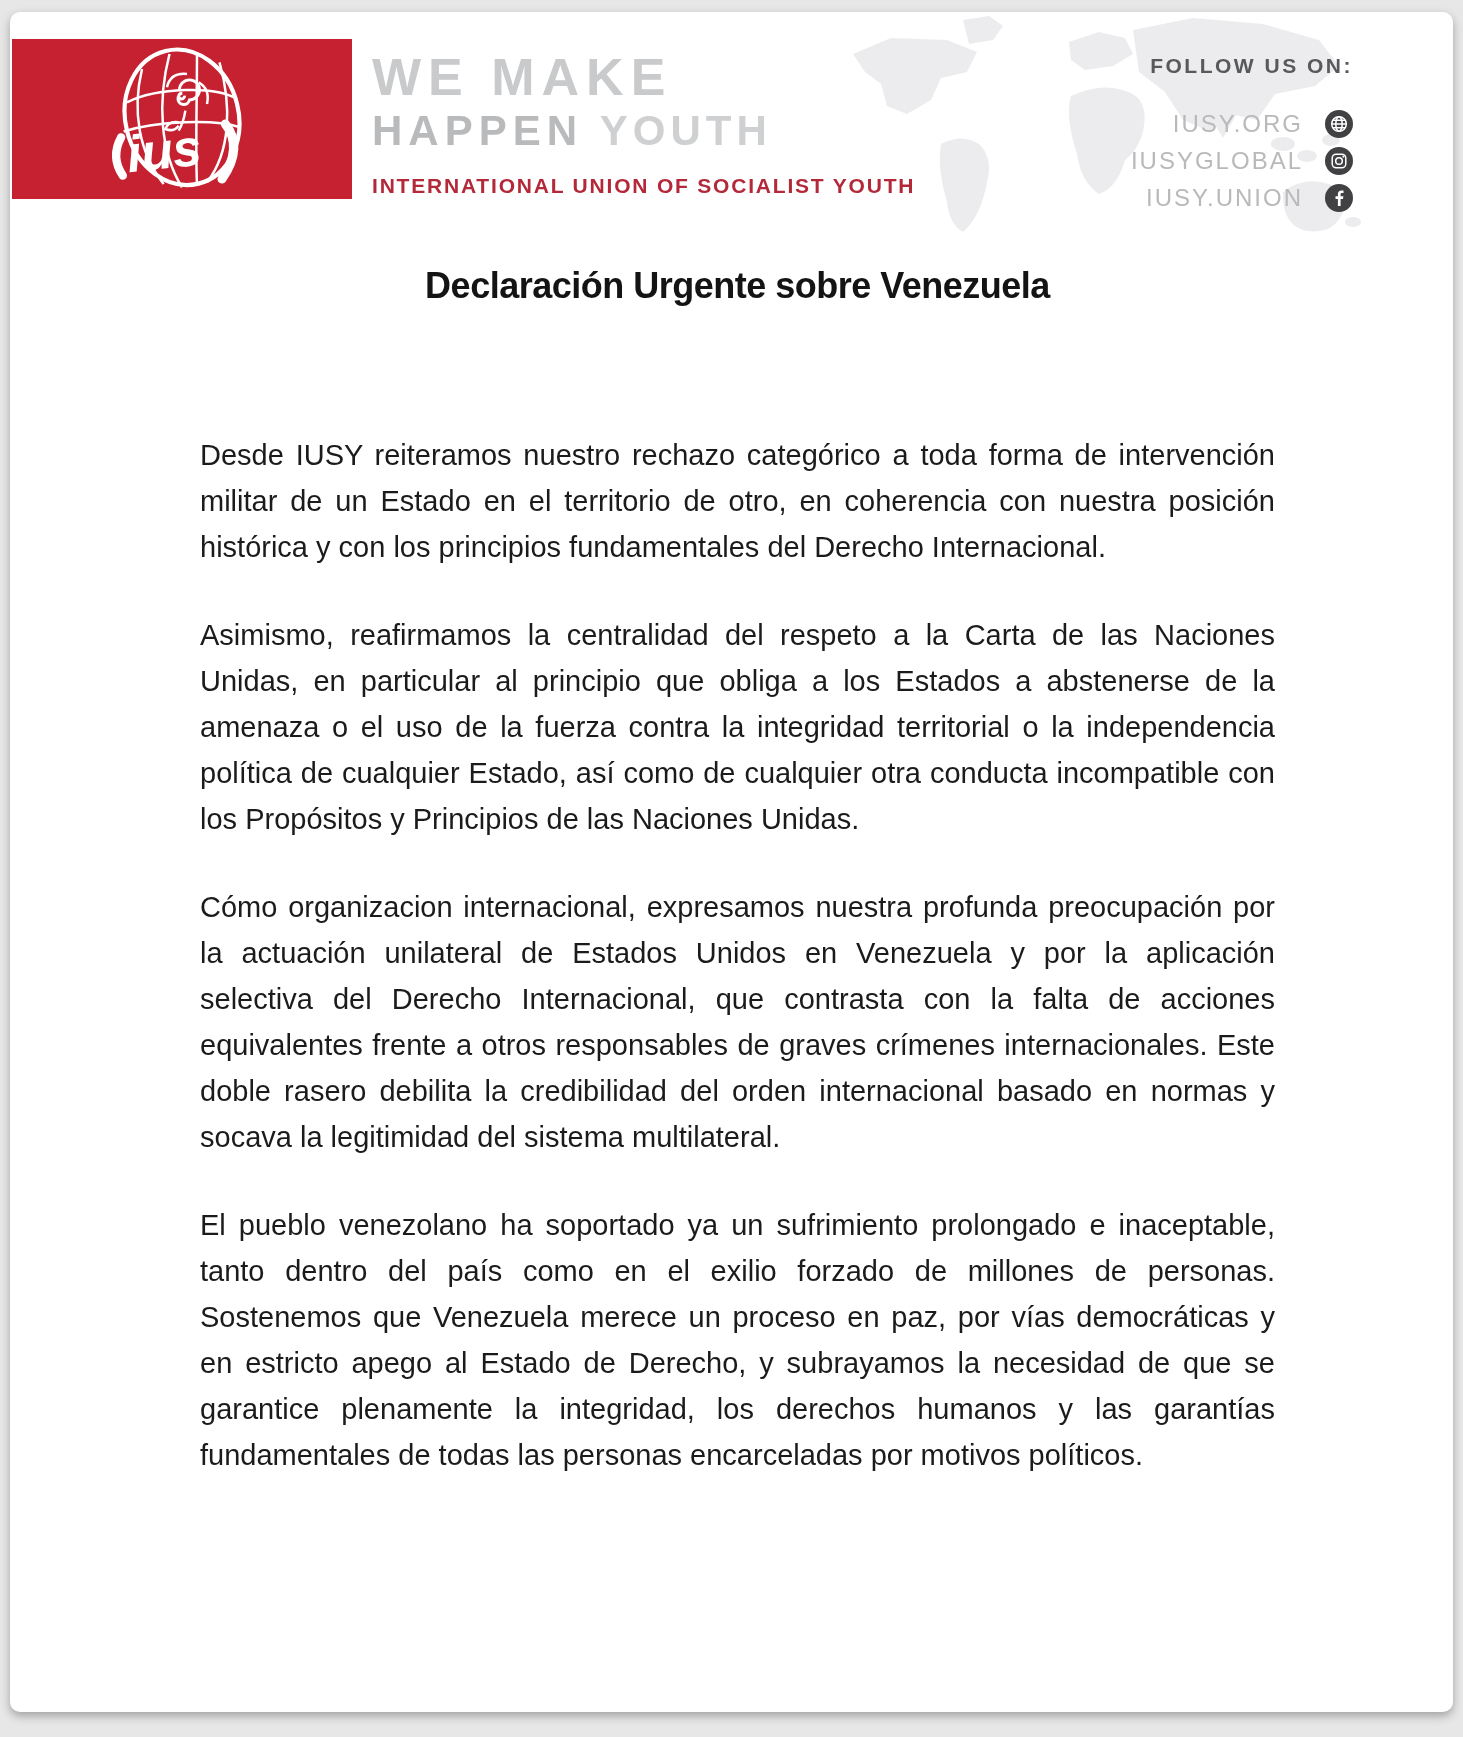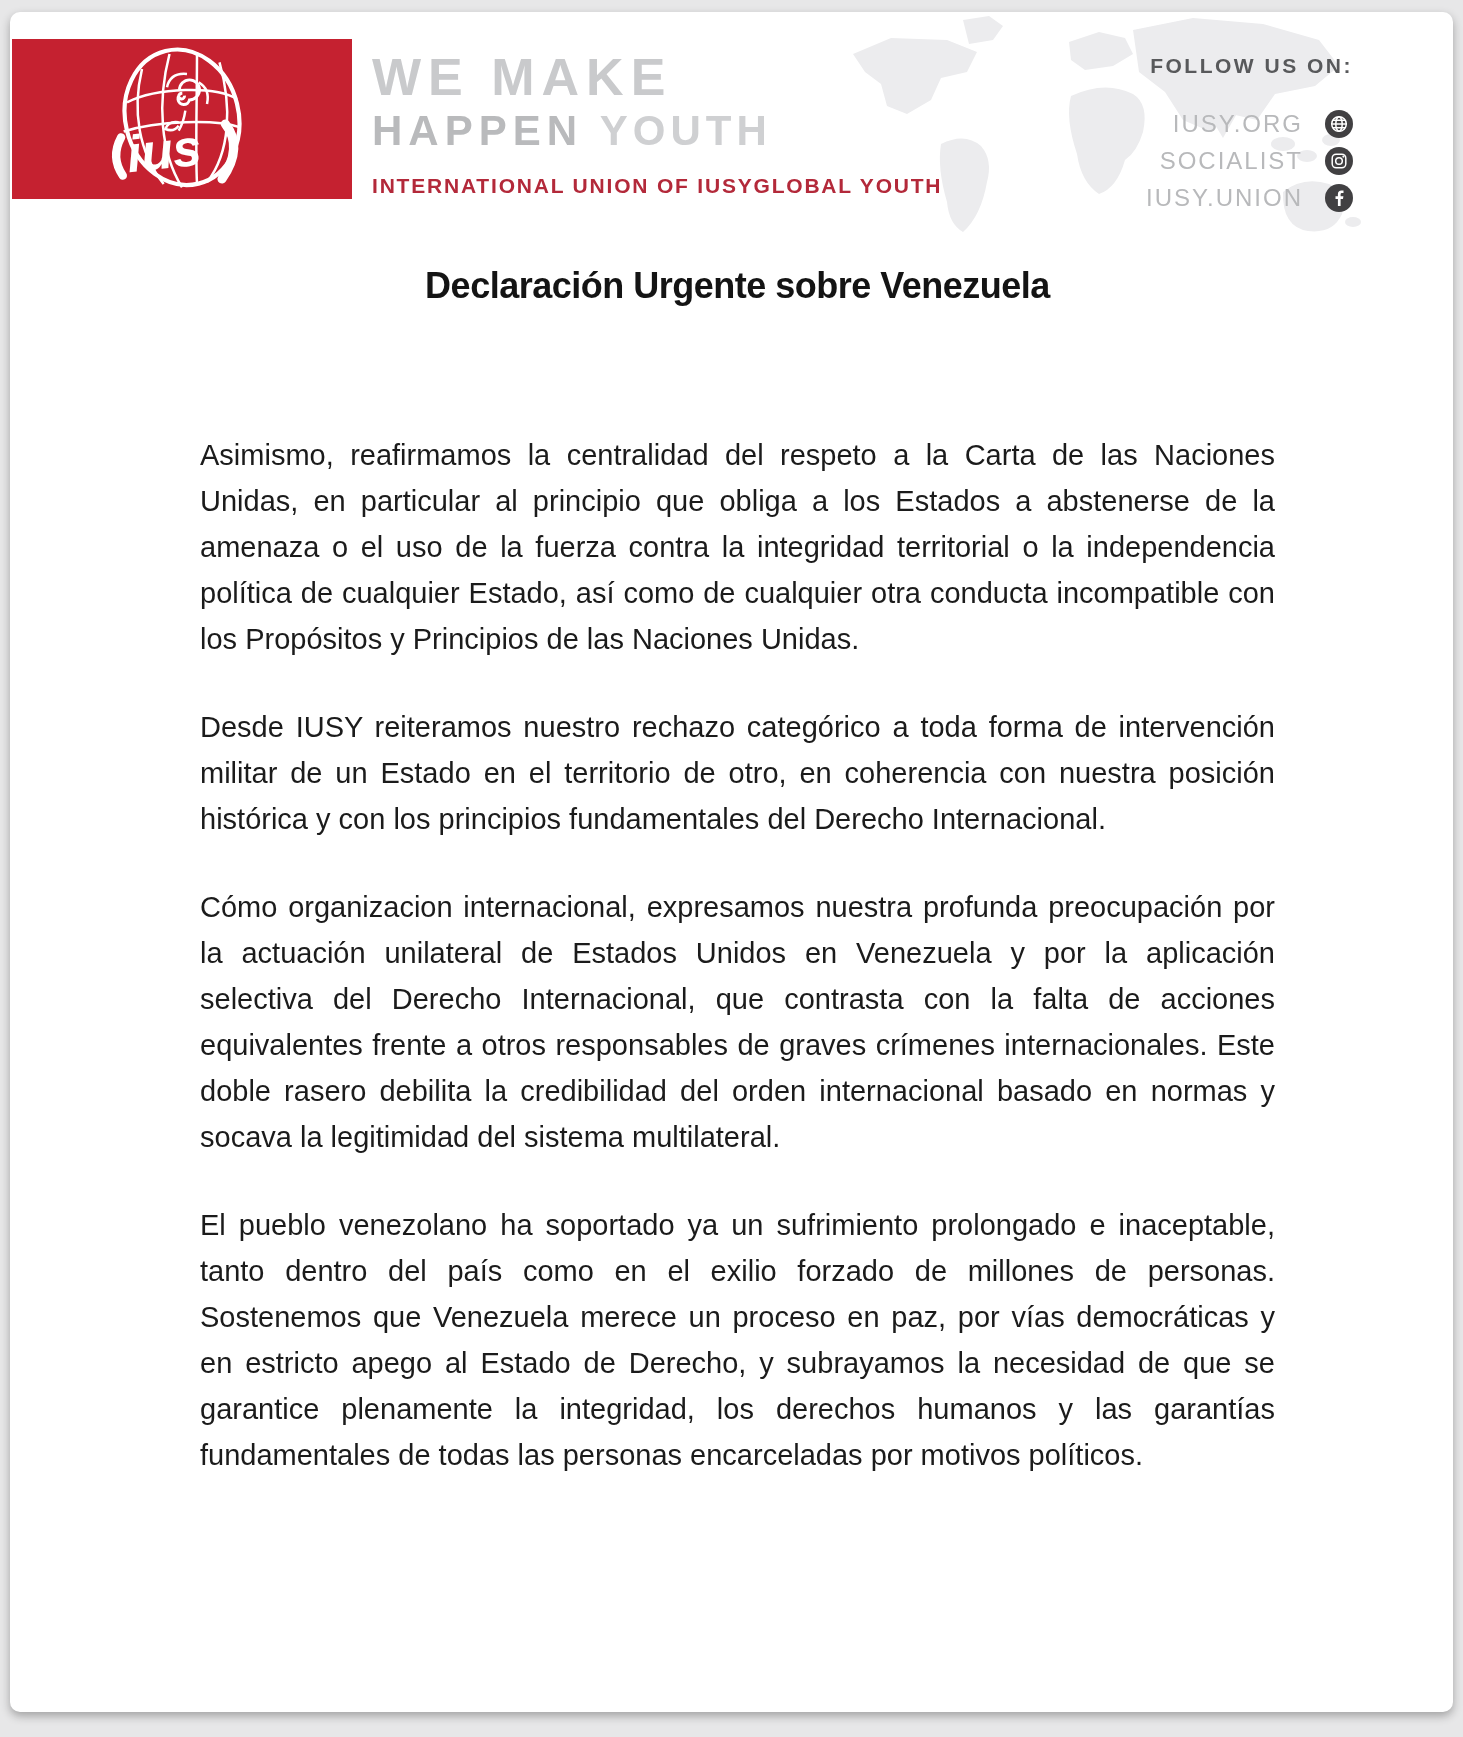--- a/index.html
+++ b/index.html
@@ -115,42 +115,42 @@
         <text x="36" y="154" font-size="62" font-style="italic" font-weight="bold" fill="#ffffff" font-family="&quot;Liberation Sans&quot;, sans-serif" transform="rotate(-6 36 154)">ius</text>
       </svg>
     </div>
 
     <div class="tagline">
       <div class="tagline-line1">WE MAKE</div>
       <div class="tagline-line2">
         <span class="heavy">HAPPEN</span>
         <span class="light">YOUTH</span>
       </div>
-      <div class="org-name">INTERNATIONAL UNION OF IUSYGLOBAL YOUTH</div>
+      <div class="org-name">INTERNATIONAL UNION OF SOCIALIST YOUTH</div>
     </div>
 
     <div class="follow">
       <div class="follow-heading">FOLLOW US ON:</div>
 
       <div class="follow-row">
         <span class="follow-label">IUSY.ORG</span>
         <svg class="icon-circle" viewBox="0 0 28 28" aria-hidden="true">
           <circle cx="14" cy="14" r="14" fill="#414042"></circle>
           <g fill="none" stroke="#ffffff" stroke-width="1.5">
             <circle cx="14" cy="14" r="7.3"></circle>
             <ellipse cx="14" cy="14" rx="3.2" ry="7.3"></ellipse>
             <line x1="6.7" y1="14" x2="21.3" y2="14"></line>
             <line x1="7.6" y1="10.2" x2="20.4" y2="10.2"></line>
             <line x1="7.6" y1="17.8" x2="20.4" y2="17.8"></line>
           </g>
         </svg>
       </div>
 
       <div class="follow-row">
-        <span class="follow-label">SOCIALIST</span>
+        <span class="follow-label">IUSYGLOBAL</span>
         <svg class="icon-circle" viewBox="0 0 28 28" aria-hidden="true">
           <circle cx="14" cy="14" r="14" fill="#414042"></circle>
           <g fill="none" stroke="#ffffff" stroke-width="1.5">
             <rect x="7.2" y="7.2" width="13.6" height="13.6" rx="4"></rect>
             <circle cx="14" cy="14" r="3.3"></circle>
           </g>
           <circle cx="18.4" cy="9.6" r="1.1" fill="#ffffff"></circle>
         </svg>
       </div>
 
@@ -159,19 +159,19 @@
         <svg class="icon-circle" viewBox="0 0 28 28" aria-hidden="true">
           <circle cx="14" cy="14" r="14" fill="#414042"></circle>
           <path fill="#ffffff" d="M15.6,22 v-7 h2.4 l0.4-2.8 h-2.8 v-1.8 c0-0.8 0.3-1.4 1.5-1.4 h1.4 V6.6 c-0.3,0 -1.1-0.1 -2.1-0.1 c-2.1,0 -3.5,1.3 -3.5,3.6 v2.1 h-2.4 V15 h2.4 v7 z"></path>
         </svg>
       </div>
     </div>
   </div>
 
   <div class="doc">
     <h1 class="doc-title">Declaración Urgente sobre Venezuela</h1>
+    <p>Desde IUSY reiteramos nuestro rechazo categórico a toda forma de intervención militar de un Estado en el territorio de otro, en coherencia con nuestra posición histórica y con los principios fundamentales del Derecho Internacional.</p>
     <p>Asimismo, reafirmamos la centralidad del respeto a la Carta de las Naciones Unidas, en particular al principio que obliga a los Estados a abstenerse de la amenaza o el uso de la fuerza contra la integridad territorial o la independencia política de cualquier Estado, así como de cualquier otra conducta incompatible con los Propósitos y Principios de las Naciones Unidas.</p>
-    <p>Desde IUSY reiteramos nuestro rechazo categórico a toda forma de intervención militar de un Estado en el territorio de otro, en coherencia con nuestra posición histórica y con los principios fundamentales del Derecho Internacional.</p>
     <p>Cómo organizacion internacional, expresamos nuestra profunda preocupación por la actuación unilateral de Estados Unidos en Venezuela y por la aplicación selectiva del Derecho Internacional, que contrasta con la falta de acciones equivalentes frente a otros responsables de graves crímenes internacionales. Este doble rasero debilita la credibilidad del orden internacional basado en normas y socava la legitimidad del sistema multilateral.</p>
     <p>El pueblo venezolano ha soportado ya un sufrimiento prolongado e inaceptable, tanto dentro del país como en el exilio forzado de millones de personas. Sostenemos que Venezuela merece un proceso en paz, por vías democráticas y en estricto apego al Estado de Derecho, y subrayamos la necesidad de que se garantice plenamente la integridad, los derechos humanos y las garantías fundamentales de todas las personas encarceladas por motivos políticos.</p>
   </div>
 
 </div>
 
 </body></html>

